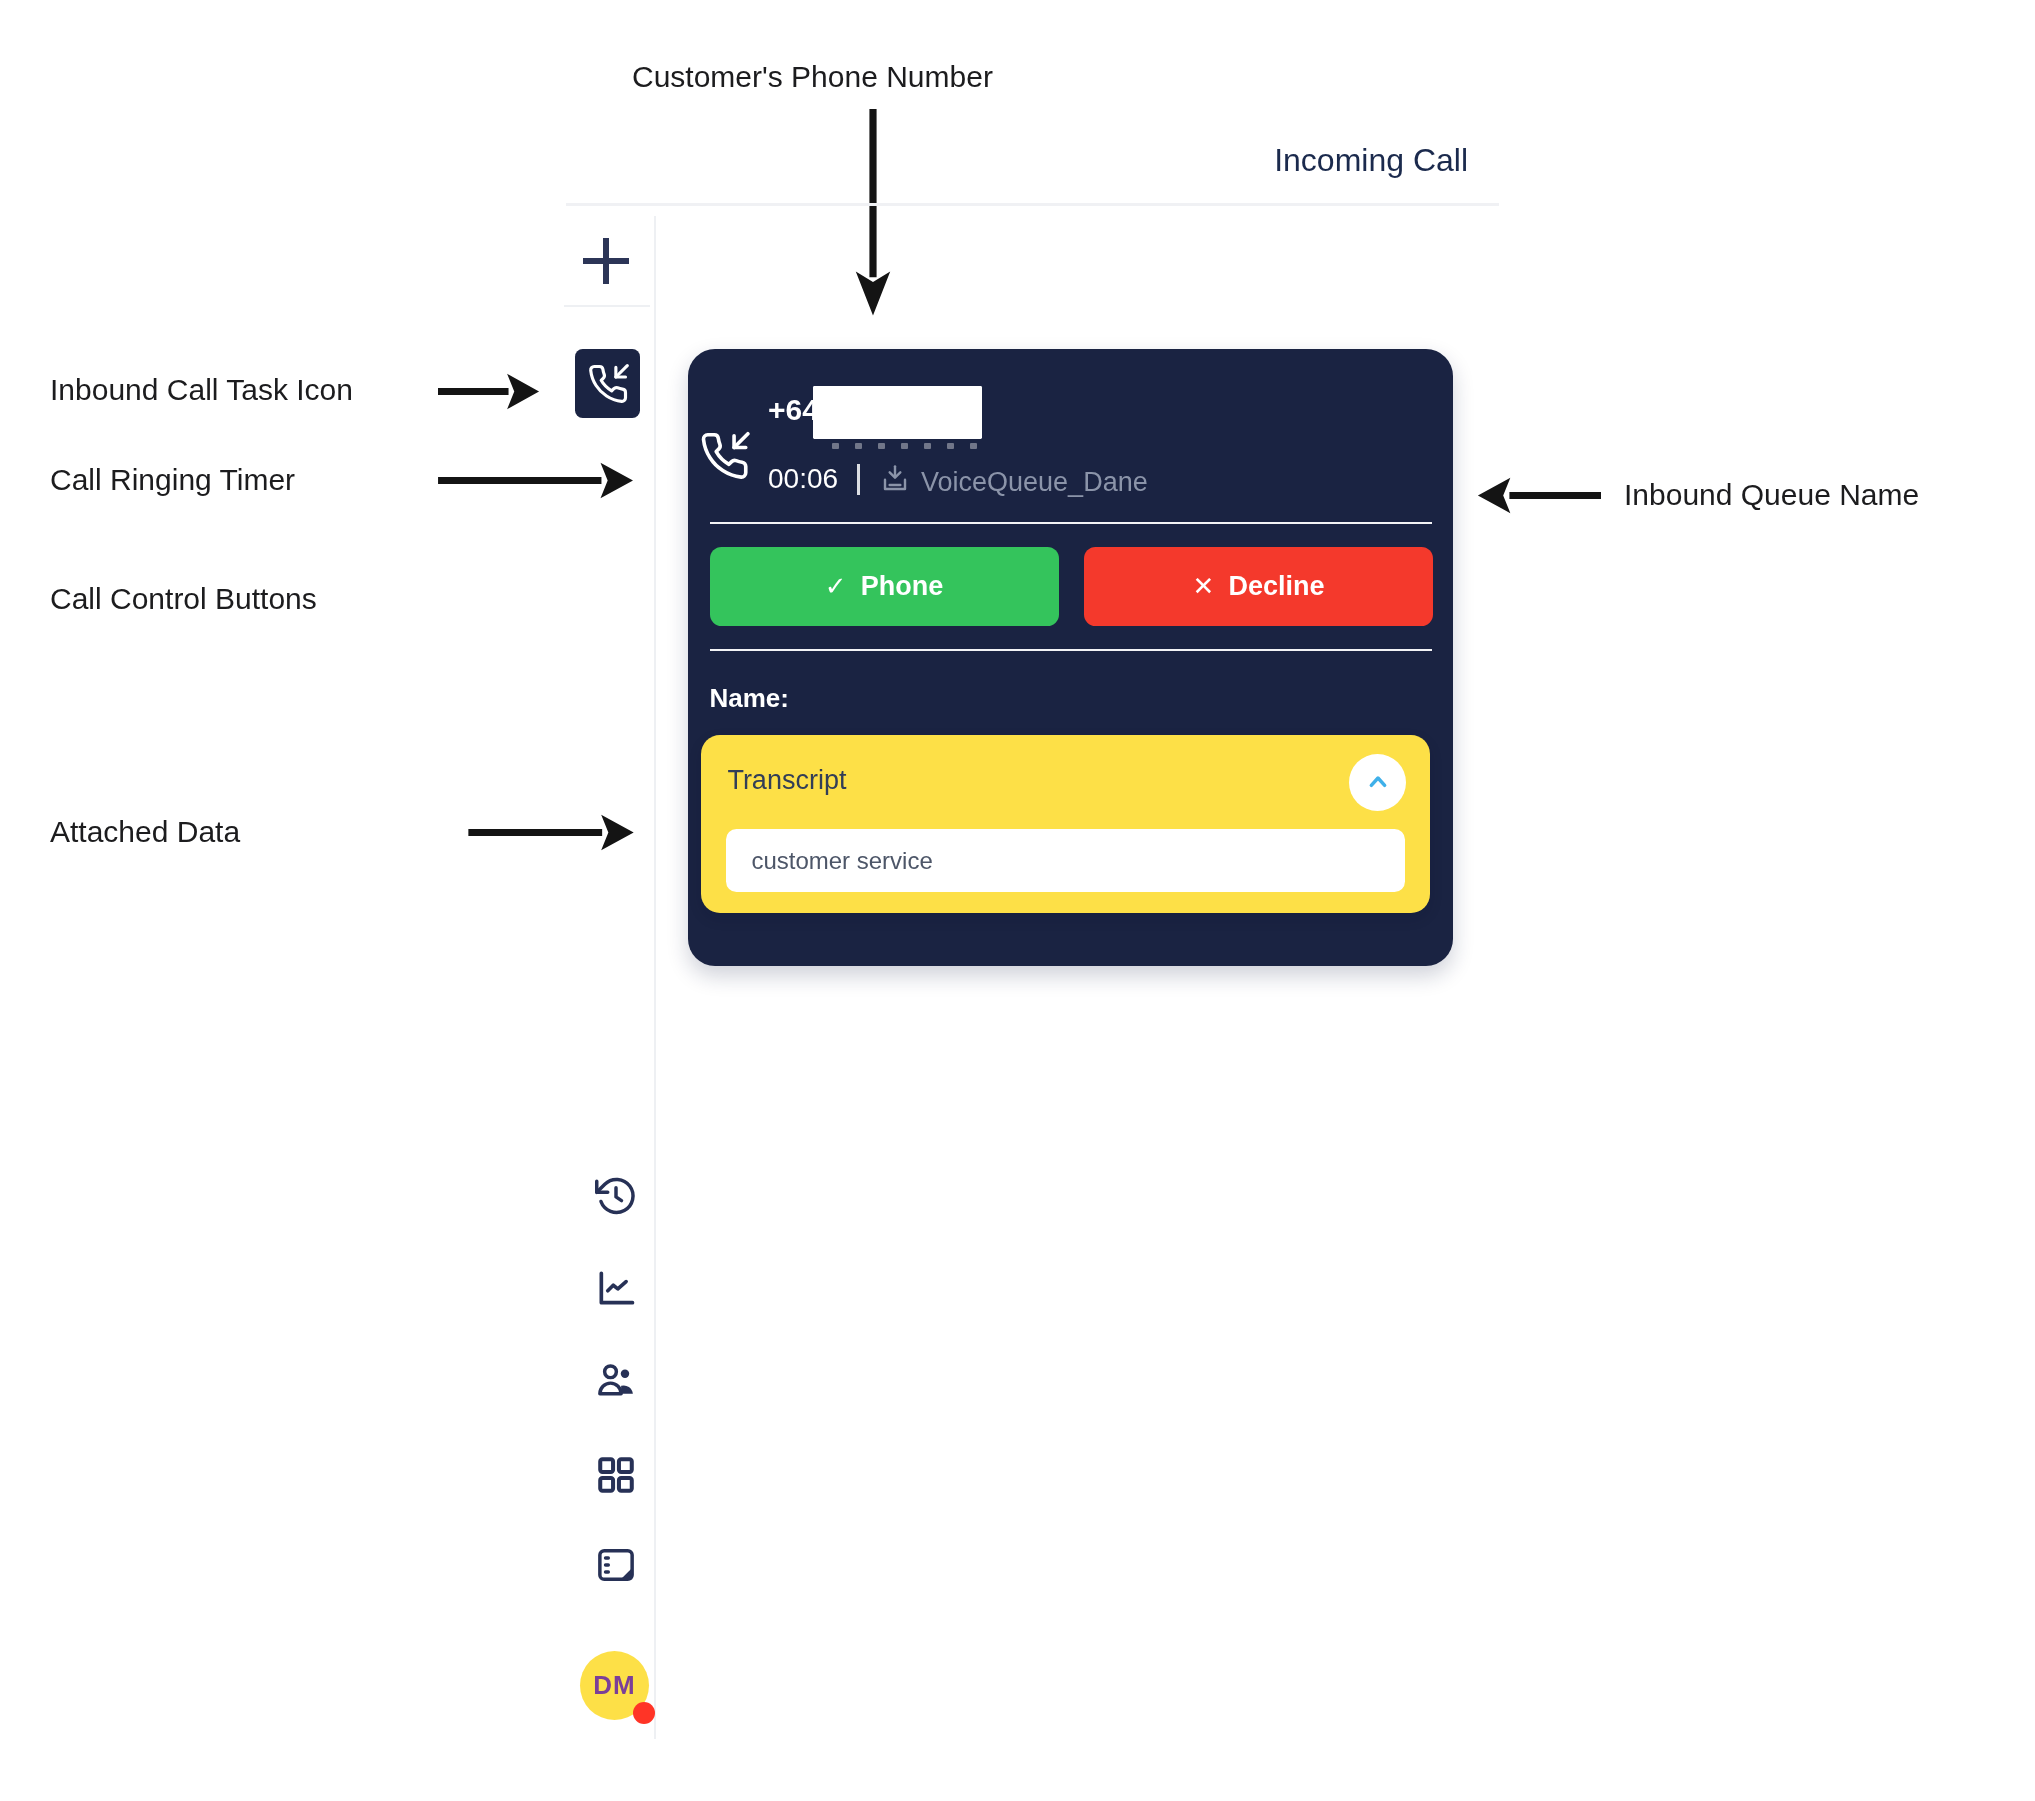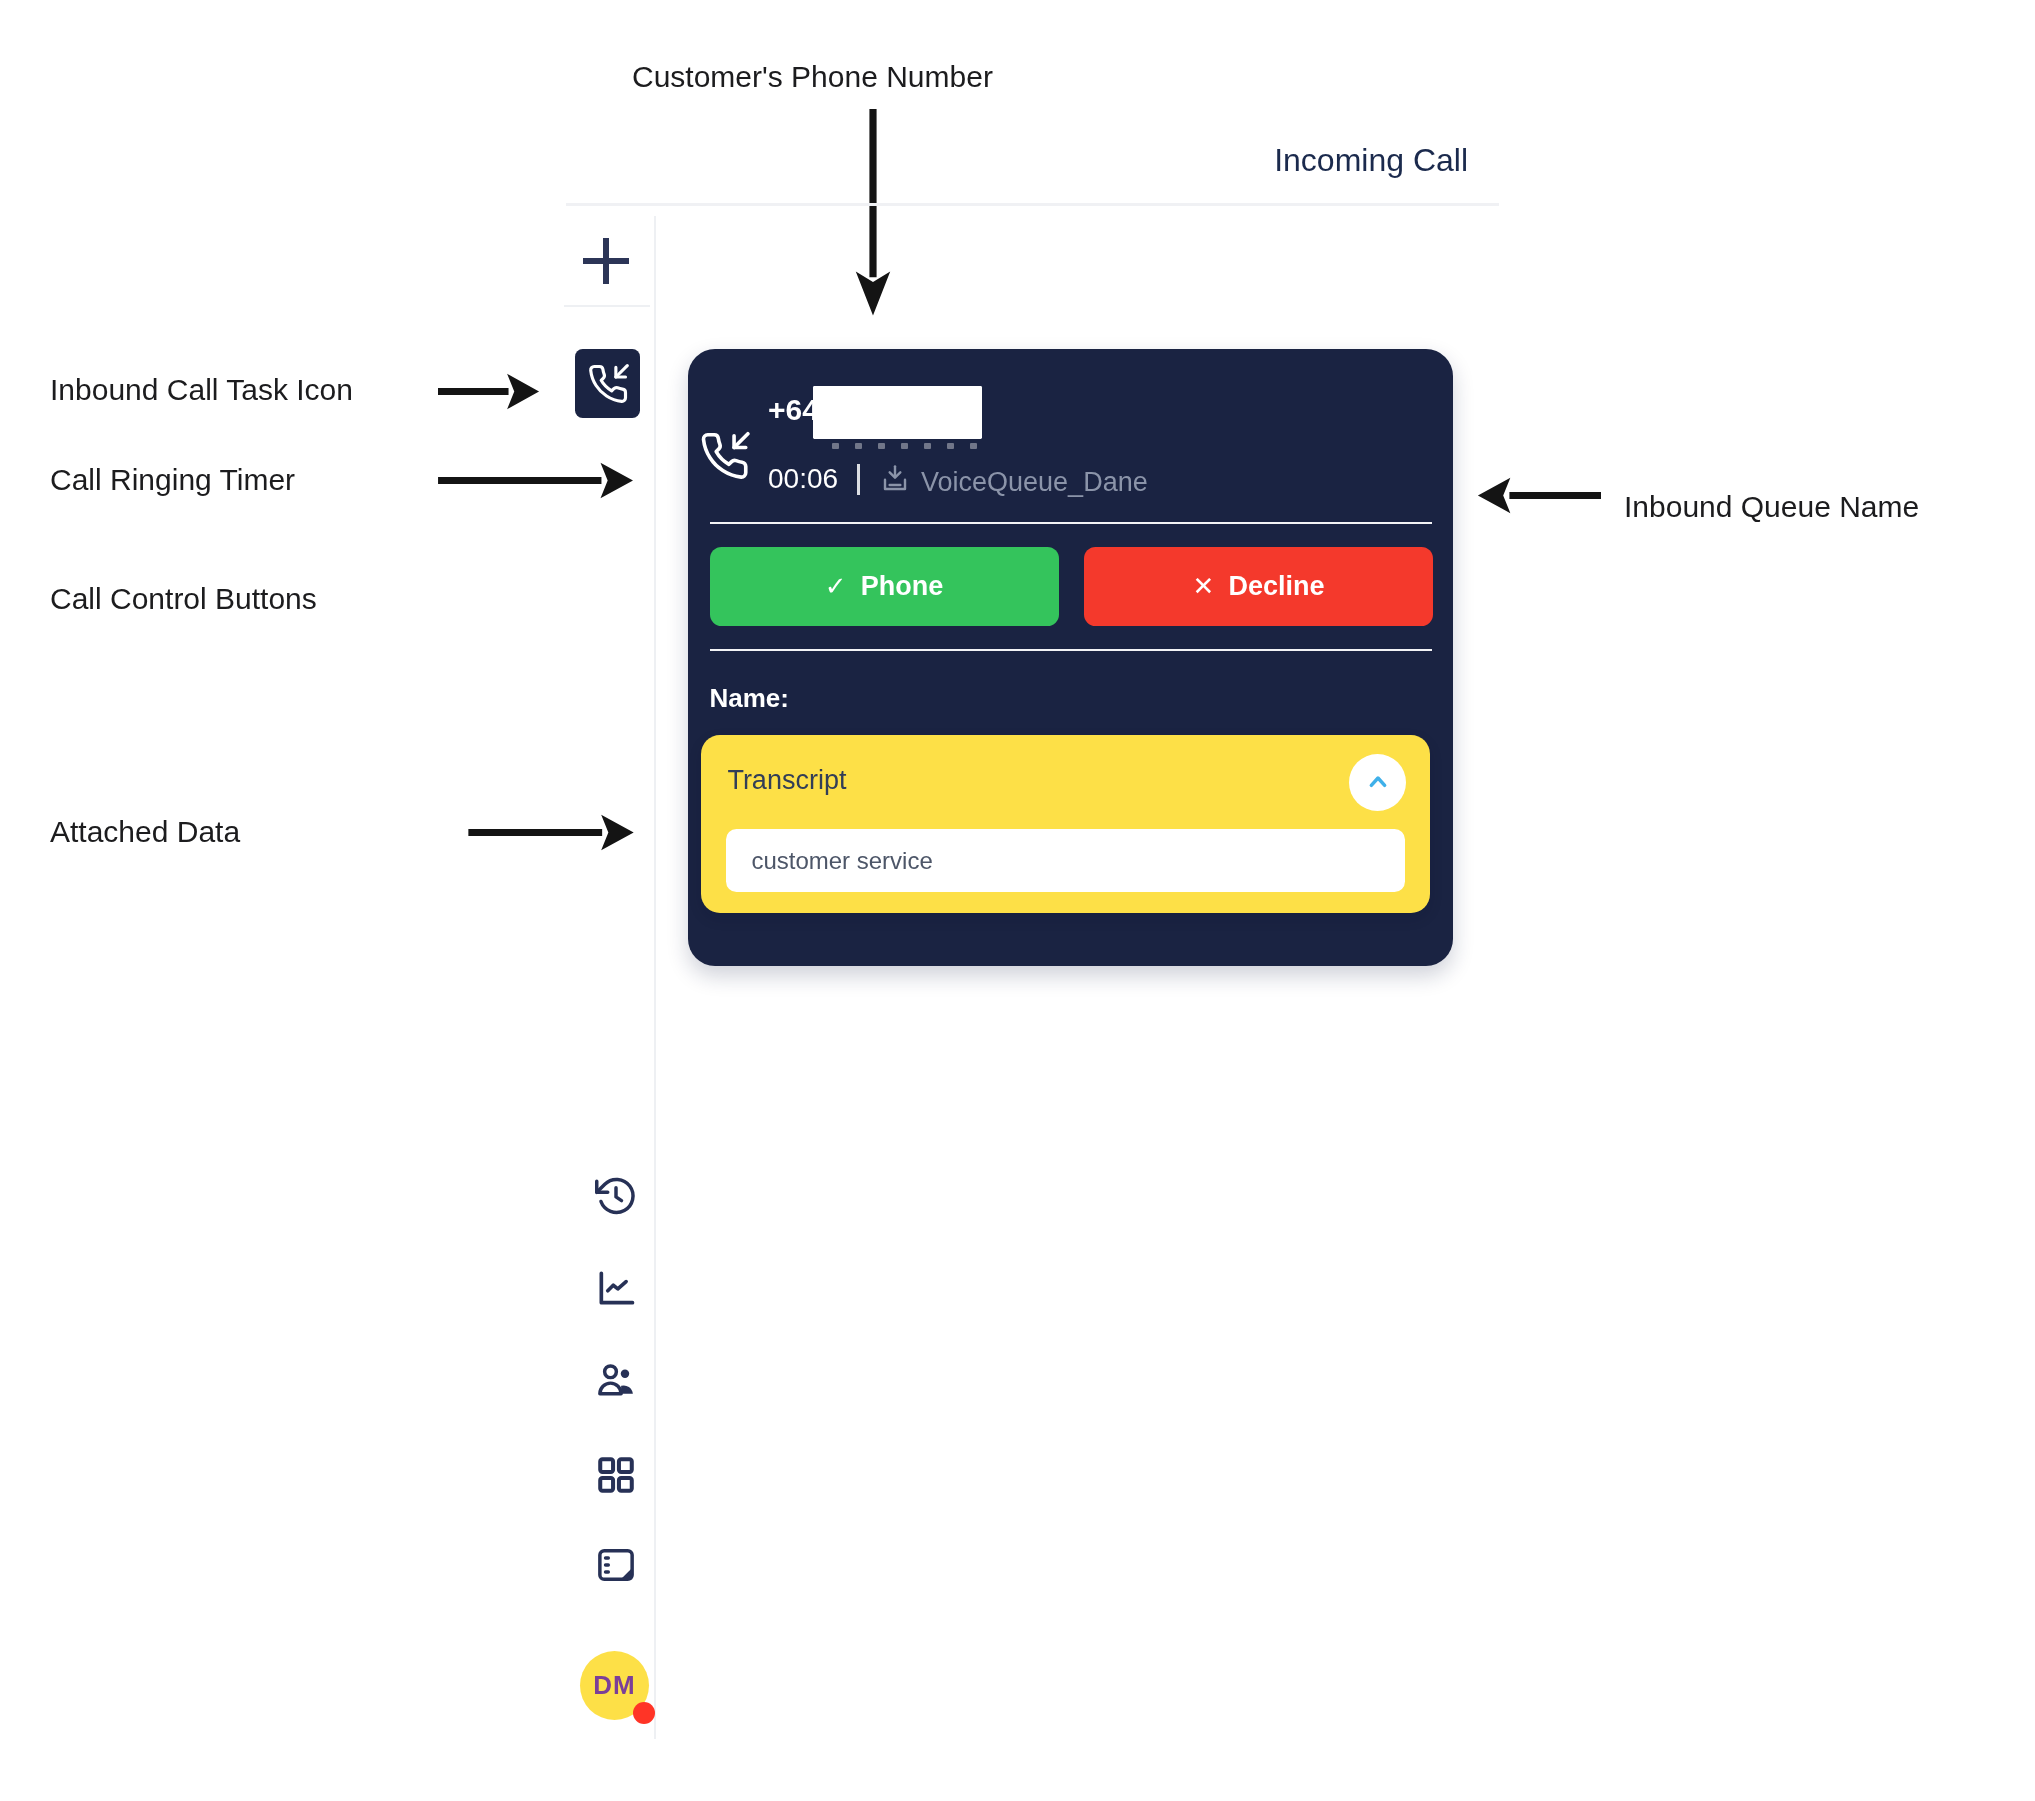--- a/index.html
+++ b/index.html
@@ -7,21 +7,21 @@
     position:relative;width:2035px;height:1802px;background:#ffffff;
     font-family:"Liberation Sans",sans-serif;overflow:hidden;
   }
   
   .lbl{position:absolute;color:#1c1c1e;font-size:30px;line-height:1.15;white-space:nowrap;}
   #lbl-customer-phone{left:632px;top:60px;}
   #lbl-inbound-task{left:50px;top:373px;}
   #lbl-ringing-timer{left:50px;top:463px;}
   #lbl-call-controls{left:50px;top:582px;}
   #lbl-attached-data{left:50px;top:815px;}
-  #lbl-inbound-queue{left:1624px;top:478px;margin-top:12px;}
+  #lbl-inbound-queue{left:1624px;top:478px;}
   .arrow{position:absolute;}
   
   #incoming-title{position:absolute;left:1140px;top:142px;width:328px;text-align:right;
     font-size:32px;font-weight:400;color:#1b2a4d;}
   #header-line{position:absolute;left:566px;top:203px;width:933px;height:2.9px;background:#f0f1f4;}
   
   #sidebar-divider{position:absolute;left:654px;top:216px;width:1.9px;height:1523px;background:#eef0f3;}
   #plus-btn{position:absolute;left:583px;top:238px;width:46px;height:46px;cursor:pointer;}
   #plus-btn .pv{position:absolute;left:19.6px;top:0;width:6.7px;height:46px;background:#2c3557;}
   #plus-btn .ph{position:absolute;left:0;top:19.6px;width:46px;height:6.7px;background:#2c3557;}

